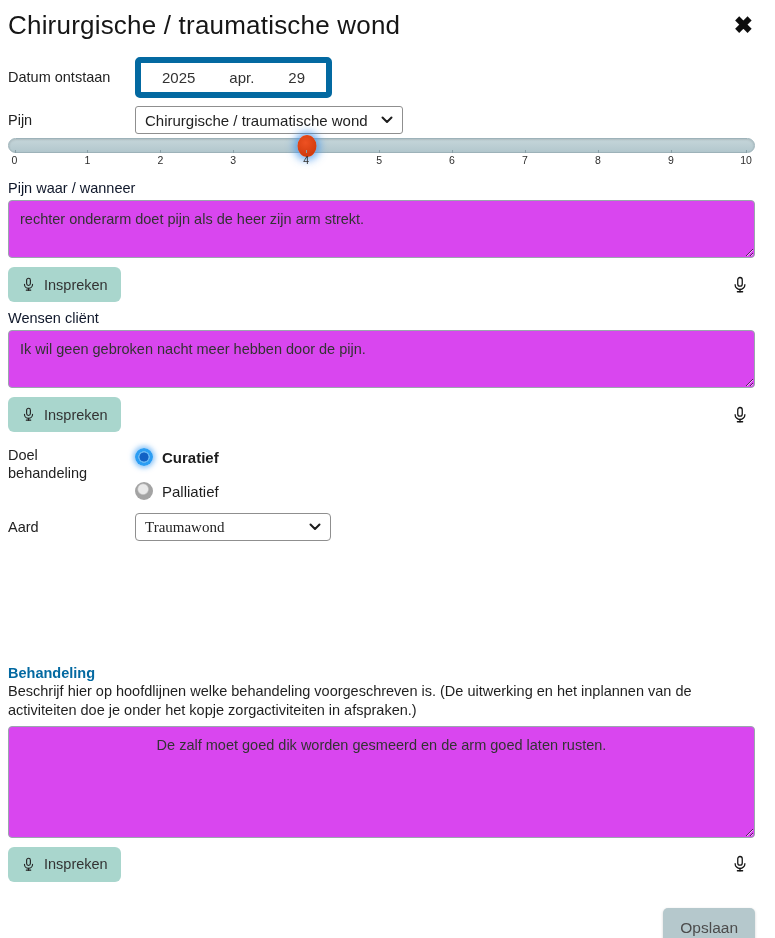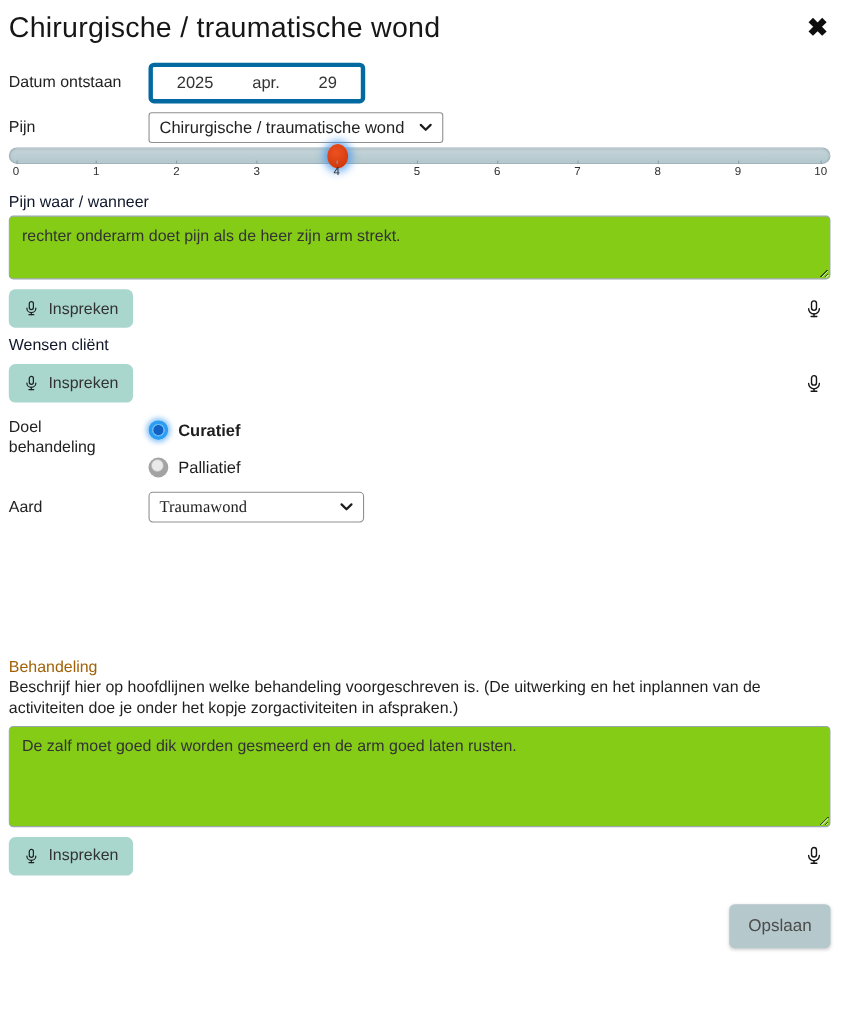--- a/index.html
+++ b/index.html
@@ -22,21 +22,21 @@
     padding: 4px 2px; margin-top: 2px;
   }
 
   
   .frow { display: flex; align-items: center; margin-top: 12px; }
   .flabel { width: 105px; flex: none; font-size: 14.5px; color: #222; line-height: 1.25; margin-right: 22px; }
 
   
   .date-box {
     display: flex; width: 197px; justify-content: space-around; align-items: center;
-    border: 4px solid #0369a1; border-radius: 5px; padding: 6px 4px;
+    border: 6px solid #0369a1; border-radius: 5px; padding: 6px 4px;
     font-size: 15px; color: #333; background: #fff;
   }
   .date-part { cursor: pointer; }
 
   
   .sel {
     display: flex; justify-content: space-between; align-items: center;
     border: 1px solid #8f8f8f; border-radius: 3px; background: #fff;
     padding: 4px 9px; font-size: 15px; color: #222; cursor: pointer; height: 28px;
   }
@@ -69,27 +69,27 @@
   .slider-ticks { display: flex; justify-content: space-between; margin-top: 1px; padding: 0 3px; }
   .tick { font-size: 10.5px; color: #2e2e2e; text-align: center; position: relative; min-width: 7px; }
   .tick::before {
     content: ""; position: absolute; top: -4px; left: 50%; width: 1px; height: 3px; background: #8aa0a8;
   }
 
   
   .section-label { font-size: 14.5px; color: #0f172a; margin-top: 14px; }
   textarea {
     display: block; width: 100%; margin-top: 4px;
-    background: #84cc16; border: 1px solid #9aa7ad; border-radius: 4px;
+    background: #d946ef; border: 1px solid #9aa7ad; border-radius: 4px;
     padding: 9px 11px; font-size: 14.5px; color: #333; line-height: 1.3;
     font-family: "Liberation Sans", sans-serif;
     resize: both;
   }
   .ta-small { height: 58px; }
-  .ta-large { height: 92px; }
+  .ta-large { height: 112px; text-align: center; }
 
   
   .speak-row { display: flex; justify-content: space-between; margin-top: 9px; }
   .inspreken-btn {
     display: inline-flex; align-items: center; gap: 8px;
     background: #a9d6cd; color: #333; border: none; border-radius: 6px;
     padding: 8px 13px; font-size: 14.5px; cursor: pointer;
     font-family: "Liberation Sans", sans-serif;
   }
   .mic-lone { background: none; border: none; cursor: pointer; padding: 0 6px; color: #1c1c1c; }
@@ -105,21 +105,21 @@
   .radio.unselected {
     background: radial-gradient(circle at 45% 40%, #e9e9e9 0 4.5px, #a3a3a3 6px 9px);
   }
   .radio-opt.is-selected .radio-text { font-weight: 700; }
 
   .doel-row { align-items: flex-start; margin-top: 14px; }
   .doel-row .radio-group { margin-top: 2px; }
 
   .spacer { height: 112px; }
 
-  .beh-label { font-size: 14.5px; color: #a16207; margin-top: 12px; }
+  .beh-label { font-size: 14.5px; color: #0369a1; margin-top: 12px; font-weight: bold; }
   .beh-desc { font-size: 14.5px; color: #1f1f1f; line-height: 1.3; margin-top: 1px; }
 
   .save-row { display: flex; justify-content: flex-end; margin-top: 26px; }
   .save-btn {
     background: #b5c8cc; color: #4c4c4c; border: none; border-radius: 5px;
     padding: 11px 17px; font-size: 15.5px; cursor: pointer;
     box-shadow: 0 1px 3px rgba(0,0,0,.18);
     font-family: "Liberation Sans", sans-serif;
   }
 
@@ -193,20 +193,21 @@
       <svg class="mic-svg" width="18" height="24" viewBox="0 0 24 24" fill="none" stroke="#151515" stroke-width="1.7" stroke-linecap="round">
         <rect x="9" y="2" width="6" height="11.5" rx="3"></rect>
           <path d="M5.5 11.5 a6.5 6.5 0 0 0 13 0"></path>
           <line x1="12" y1="18" x2="12" y2="21"></line>
           <line x1="8.5" y1="21" x2="15.5" y2="21"></line>
       </svg>
     </button>
   </div>
 
   <div class="section-label" style="margin-top:8px;">Wensen cliënt</div>
+  <textarea class="ta-small" style="">Ik wil geen gebroken nacht meer hebben door de pijn.</textarea>
   <div class="speak-row">
     <button class="inspreken-btn">
       <span>
         <svg class="mic-svg" width="15" height="19" viewBox="0 0 24 24" fill="none" stroke="#222" stroke-width="1.8" stroke-linecap="round">
           <rect x="9" y="2" width="6" height="11.5" rx="3"></rect>
             <path d="M5.5 11.5 a6.5 6.5 0 0 0 13 0"></path>
             <line x1="12" y1="18" x2="12" y2="21"></line>
             <line x1="8.5" y1="21" x2="15.5" y2="21"></line>
         </svg>
       </span>

